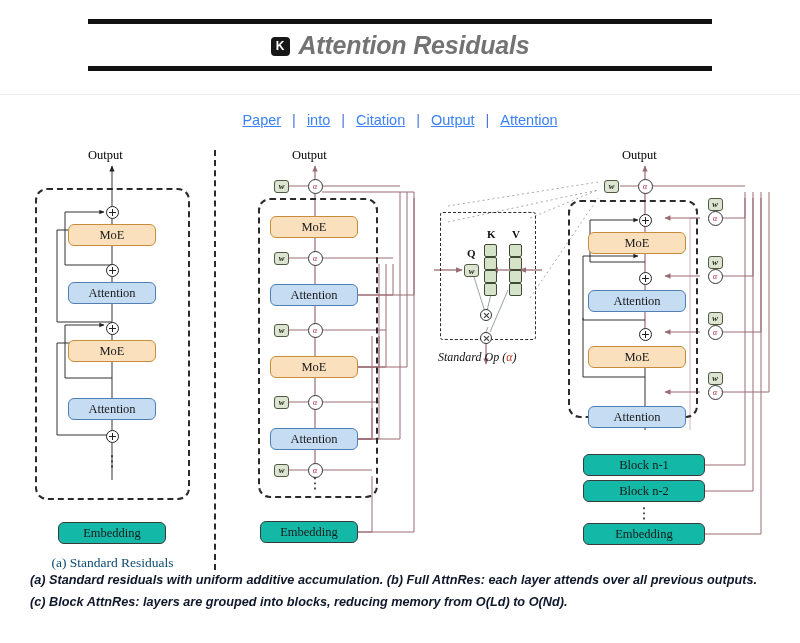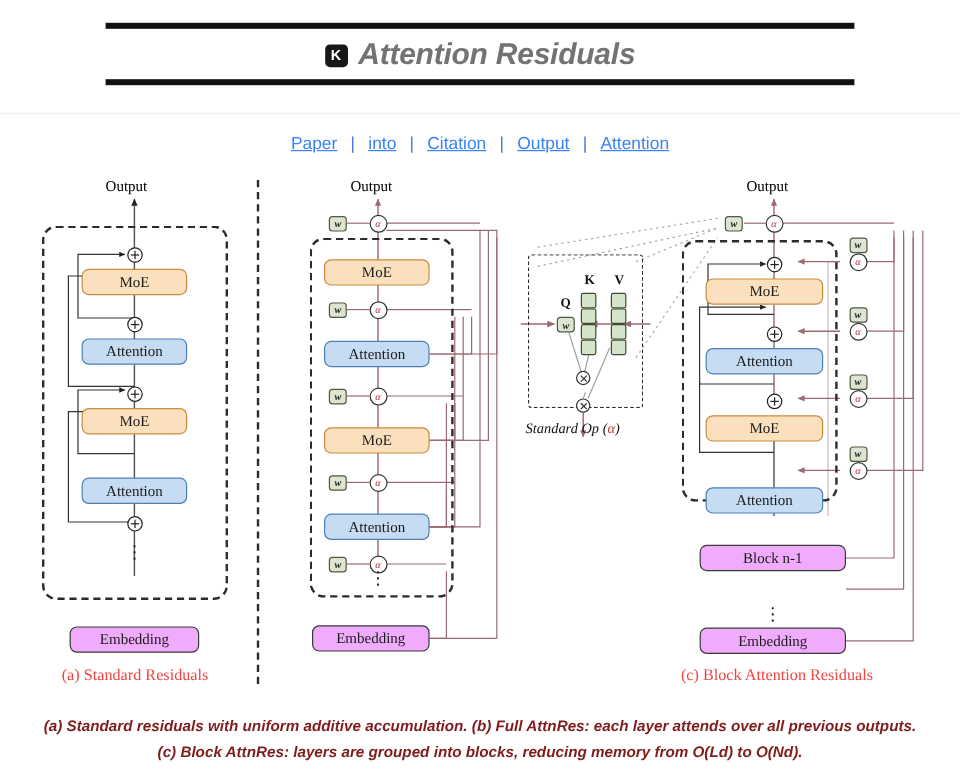--- a/index.html
+++ b/index.html
@@ -46,36 +46,36 @@
   }
   #nav a{
     color:#3b82f6;text-decoration:underline;padding:0 11px;cursor:pointer;text-align:right;
   }
   #nav .navsep{color:#2a5bd7;opacity:.85;}
   
   #figure{
     position:absolute;left:0;top:140px;width:800px;height:440px;
   }
   .panel-caption{
-    position:absolute;font-size:13.5px;color:#ef4444;text-align:center;
+    position:absolute;font-size:13.5px;color:#0c4a6e;text-align:center;
     white-space:nowrap;
   }
   #vdivider{
     position:absolute;left:214px;top:150px;width:0;height:420px;
     border-left:2px dashed #2b2b2b;
   }
   
   .nodebox{
     position:absolute;box-sizing:border-box;border-radius:6px;
     display:flex;align-items:center;justify-content:center;
     font-size:12.5px;color:#1a1a1a;white-space:nowrap;
   }
   .moe{background:#fbe0bd;border:1.4px solid #c98c3c;}
   .attn{background:#c5dcf2;border:1.4px solid #4f7fb5;}
-  .emb{background:#f0abfc;border:1.4px solid #3a3a3a;}
+  .emb{background:#14b8a6;border:1.4px solid #3a3a3a;}
   .dashedgroup{
     position:absolute;box-sizing:border-box;
     border:2px dashed #2b2b2b;border-radius:12px;background:transparent;
   }
   .vdots{
     position:absolute;font-size:15px;color:#222;letter-spacing:0;
     line-height:3px;text-align:center;
   }
   .outlabel{
     position:absolute;font-size:12.5px;color:#000000;white-space:nowrap;text-align:center;
@@ -127,24 +127,24 @@
   .timescircle:before{transform:rotate(45deg);}
   .timescircle:after{transform:rotate(-45deg);}
   #inset-caption{
     position:absolute;font-style:italic;font-size:12px;color:#111;white-space:nowrap;
   }
   #inset-caption .alphatxt{color:#c0392b;}
   
   svg.overlay{position:absolute;left:0;top:0;pointer-events:none;}
   
   #figcaption{
-    position:absolute;left:30px;top:595px;width:740px;
+    position:absolute;left:30px;top:570px;width:740px;
     font-family:"Liberation Sans",sans-serif;
-    font-style:italic;font-weight:600;font-size:12.7px;color:#7f1d1d;
-    text-align:center;line-height:1.7;
+    font-style:italic;font-weight:600;font-size:12.7px;color:#0f172a;
+    line-height:1.7;
   }
 </style>
 </head>
 <body>
 
 <div id="header-block">
   <div class="rule" id="rule-top"></div>
   <div id="title-row">
     <div id="app-icon">K</div>
     <div id="page-title">Attention Residuals</div>
@@ -354,19 +354,19 @@
   <div class="wchip" style="left:707.5px;top:115.5px;">w</div>
   <div class="wchip" style="left:707.5px;top:171.5px;">w</div>
   <div class="wchip" style="left:707.5px;top:231.5px;">w</div>
 
   <div class="alpha" style="left:707.5px;top:70.5px;">α</div>
   <div class="alpha" style="left:707.5px;top:128.5px;">α</div>
   <div class="alpha" style="left:707.5px;top:184.5px;">α</div>
   <div class="alpha" style="left:707.5px;top:244.5px;">α</div>
 
   <div class="nodebox emb" style="left:583px;top:314px;width:122px;height:22px;">Block n-1</div>
+  <div class="nodebox emb" style="left:583px;top:340px;width:122px;height:22px;">Block n-2</div>
   <div class="vdots" style="left:636px;top:372px;width:16px;">⋮</div>
   <div class="nodebox emb" style="left:583px;top:383px;width:122px;height:22px;">Embedding</div>
 
-  <div class="panel-caption" style="left:540px;top:415px;width:215px;">(c) Block Attention Residuals</div>
 </div>
 
 <div id="figcaption">(a) Standard residuals with uniform additive accumulation. (b) Full AttnRes: each layer attends over all previous outputs. (c) Block AttnRes: layers are grouped into blocks, reducing memory from O(Ld) to O(Nd).</div>
 
 </body></html>

